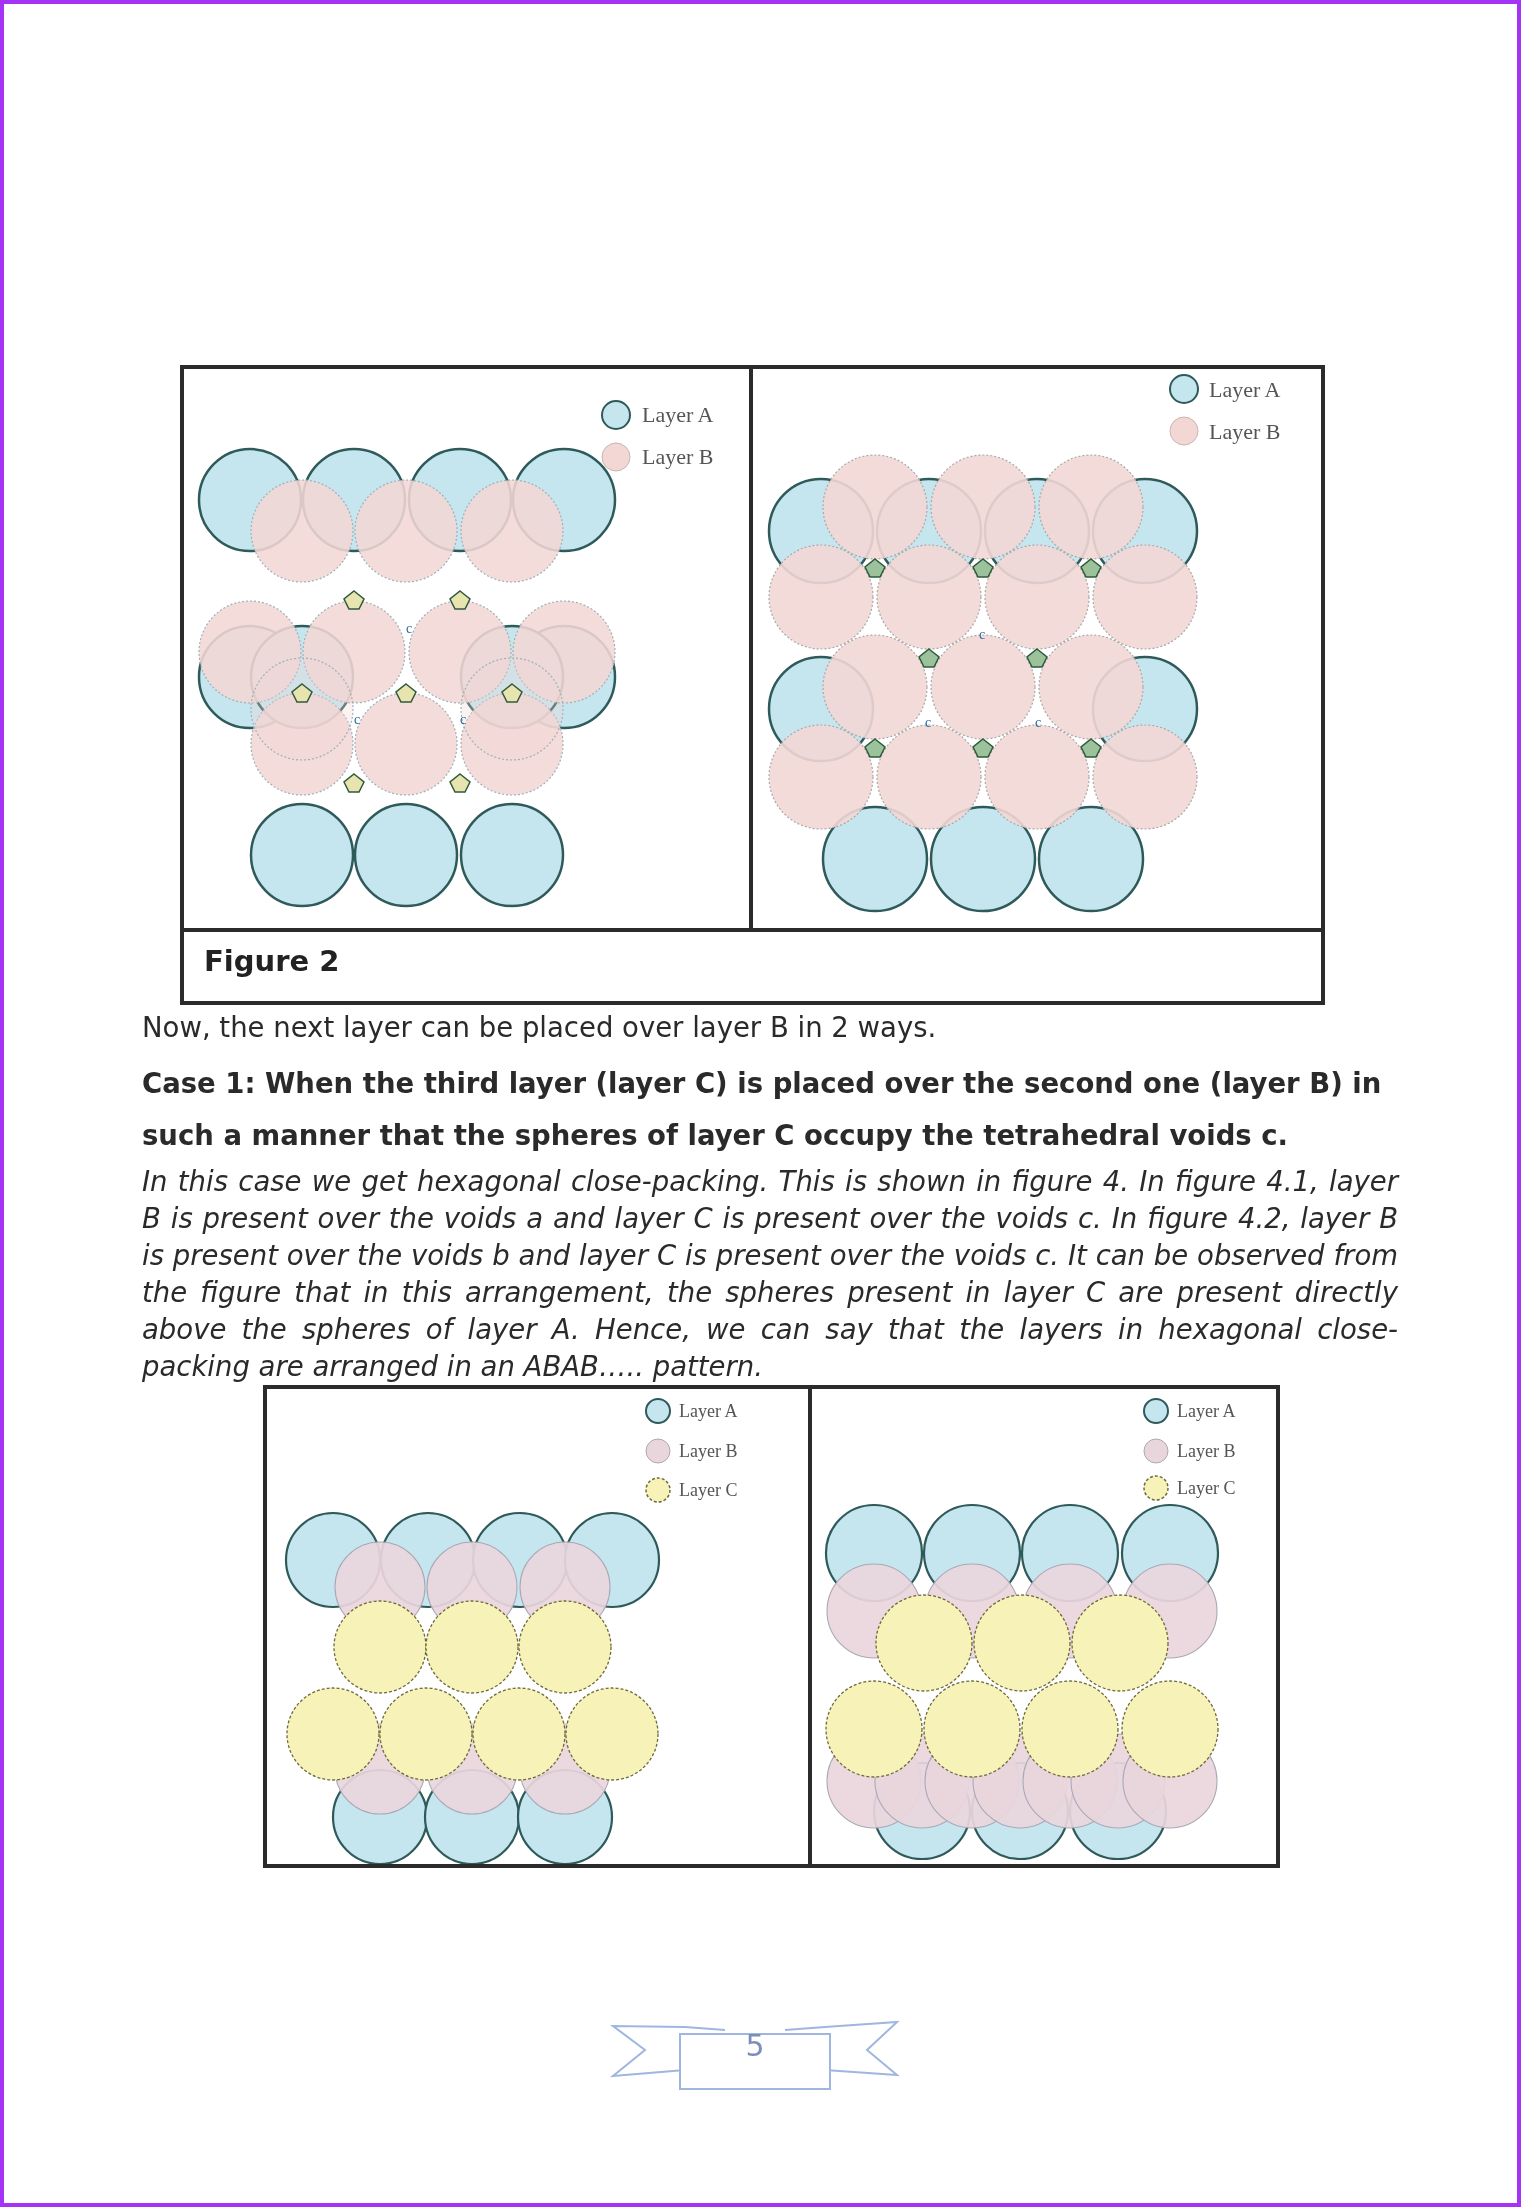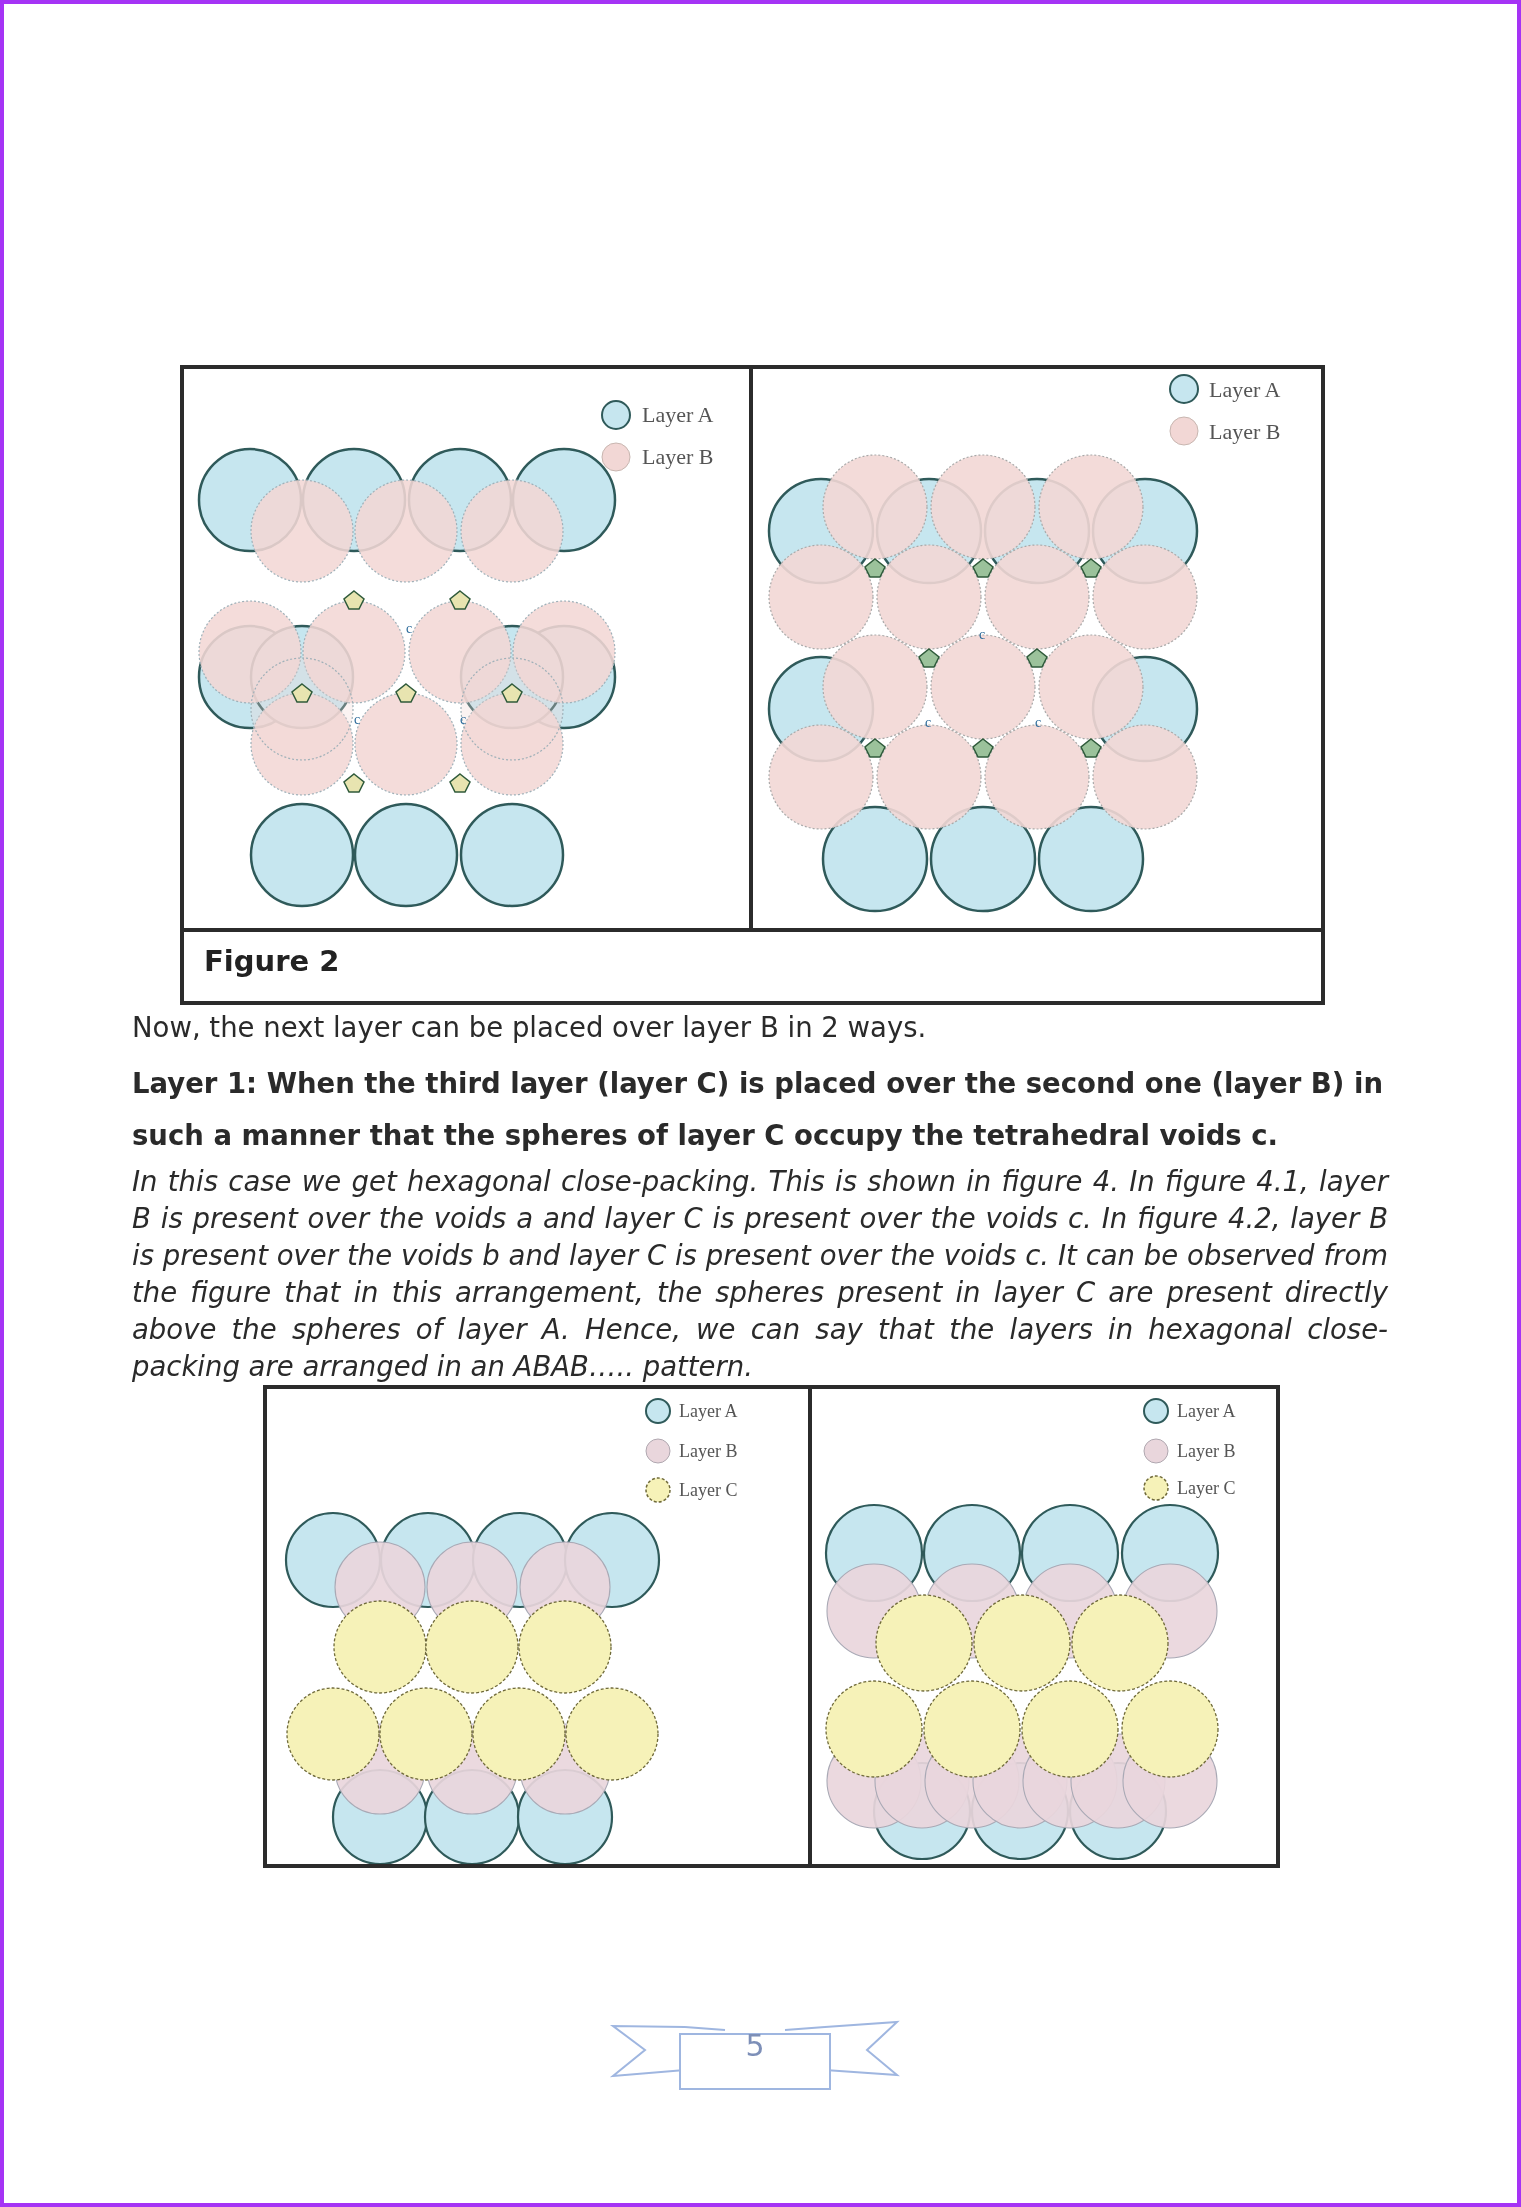--- a/index.html
+++ b/index.html
@@ -4,21 +4,21 @@
 <style>
   html, body { margin:0; padding:0; background:#ffffff; }
   body { width:1521px; height:2207px; position:relative; overflow:hidden; font-family:"DejaVu Sans", sans-serif; color:#2a2a2a; }
   .page-border { position:absolute; left:0; top:0; width:1521px; height:2207px; box-sizing:border-box; border:4px solid #a533f5; pointer-events:none; }
   .fig-table { position:absolute; left:180px; top:365px; width:1145px; height:640px; border:4px solid #2b2b2b; box-sizing:border-box; display:grid; grid-template-columns:1fr 1fr; grid-template-rows:563px 1fr; }
   .fig-cell { position:relative; border-right:4px solid #2b2b2b; }
   .fig-cell:last-child, .fig-cell.right { border-right:none; }
   .fig-img { border-bottom:4px solid #2b2b2b; overflow:hidden; }
   .fig-caption { font-weight:bold; font-size:29px; padding:12px 0 0 20px; color:#222; font-family:"DejaVu Sans", sans-serif; }
   .fig-img svg, .fig4-cell svg { position:absolute; left:0; top:0; }
-  .text { position:absolute; left:132px; width:1256px; font-size:27.5px; line-height:37px; color:#2a2a2a; }
+  .text { position:absolute; left:142px; width:1256px; font-size:27.5px; line-height:37px; color:#2a2a2a; }
   .para1 { top:1009px; }
   .heading { top:1057px; font-weight:bold; line-height:52px; font-size:27.5px; }
   .para2 { top:1163px; text-align:justify; text-align-last:left;font-style:italic; }
   .fig4 { position:absolute; left:263px; top:1385px; width:1017px; height:483px; border:4px solid #2b2b2b; box-sizing:border-box; display:grid; grid-template-columns:545px 1fr; }
   .fig4-cell { position:relative; overflow:hidden; }
   .fig4-cell.left { border-right:4px solid #2b2b2b; }
   .legend-text { font-family:"Liberation Serif", serif; fill:#555; }
   .page-num-wrap { position:absolute; left:605px; top:2010px; width:300px; height:80px; }
   .page-num { position:absolute; left:0; top:18px; width:300px; text-align:center; font-size:30px; color:#7d8fb8; font-family:"DejaVu Sans", sans-serif; }
 </style>
@@ -134,21 +134,21 @@
         <circle cx="431" cy="62" r="14" fill="#f2d7d5" stroke="#c8b6b0" stroke-width="1"></circle>
         <text class="legend-text" x="456" y="28" font-size="22">Layer A</text>
         <text class="legend-text" x="456" y="70" font-size="22">Layer B</text>
       </g>
     </svg>
   </div>
   <div class="fig-cell fig-caption">Figure 2</div>
 </div>
 
 <p class="text para1" style="margin:0">Now, the next layer can be placed over layer B in 2 ways.</p>
-<p class="text heading" style="margin:0">Layer 1: When the third layer (layer C) is placed over the second one (layer B) in such a manner that the spheres of layer C occupy the tetrahedral voids c.</p>
+<p class="text heading" style="margin:0">Case 1: When the third layer (layer C) is placed over the second one (layer B) in such a manner that the spheres of layer C occupy the tetrahedral voids c.</p>
 <p class="text para2" style="margin:0">In this case we get hexagonal close-packing. This is shown in figure 4. In figure 4.1, layer B is present over the voids a and layer C is present over the voids c. In figure 4.2, layer B is present over the voids b and layer C is present over the voids c. It can be observed from the figure that in this arrangement, the spheres present in layer C are present directly above the spheres of layer A. Hence, we can say that the layers in hexagonal close-packing are arranged in an ABAB….. pattern.</p>
 
 <div class="fig4">
   <div class="fig4-cell left">
     <svg width="541" height="475" viewBox="0 0 541 475">
       <g fill="#c6e6ef" stroke="#2f5a5a" stroke-width="2.2">
         <circle cx="66" cy="171" r="47"></circle>
           <circle cx="161" cy="171" r="47"></circle>
           <circle cx="253" cy="171" r="47"></circle>
           <circle cx="345" cy="171" r="47"></circle>

